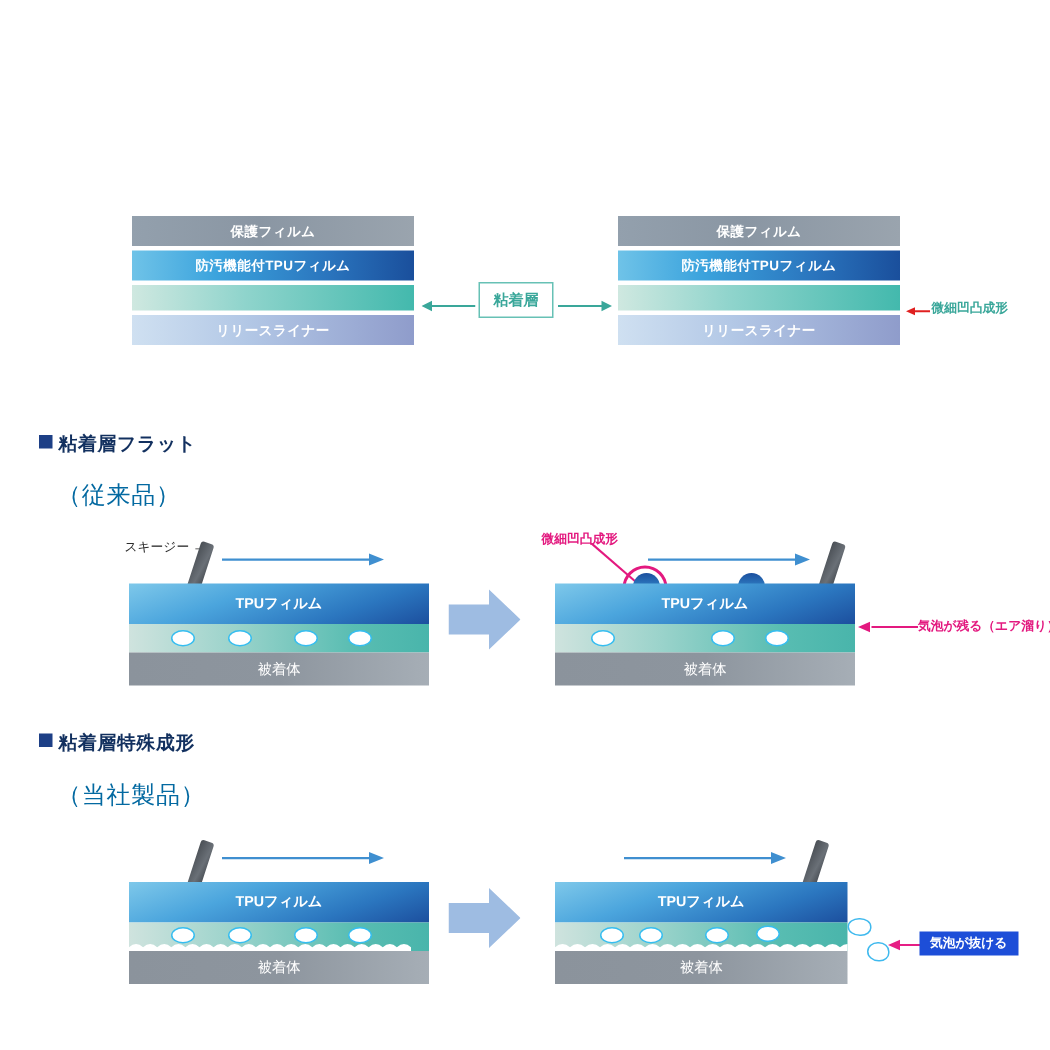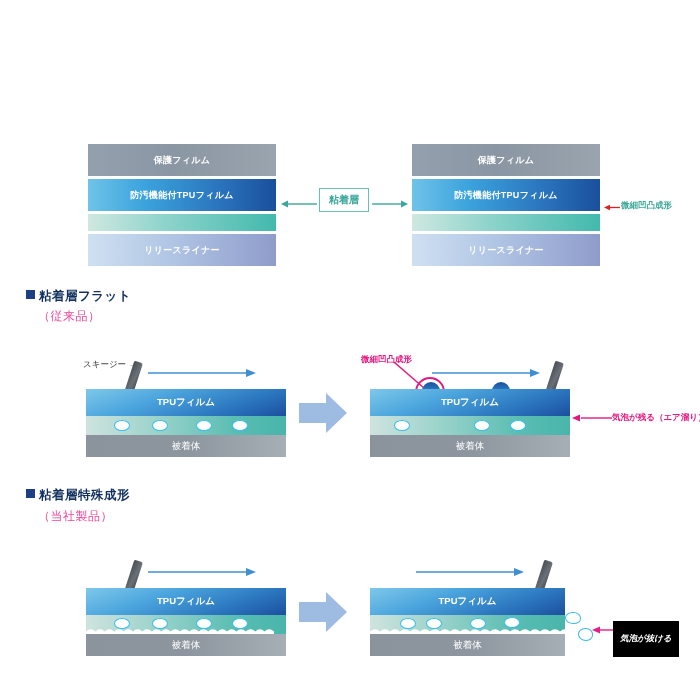--- a/index.html
+++ b/index.html
@@ -39,21 +39,21 @@
     position: absolute; left: 128px; top: -1px; width: 24px; height: 26px;
     background: #1d3474;
     clip-path: polygon(10px 0, 24px 0, 14px 100%, 0 100%);
   }
 
   
   .stack { position: absolute; width: 188px; }
   .stack.left  { left: 88px;  top: 144px; }
   .stack.right { left: 412px; top: 144px; }
   .layer {
-    position: relative; width: 188px; height: 32px;
+    position: relative; width: 188px; height: 20px;
     display: flex; align-items: center; justify-content: center;
     color: #ffffff; font-size: 9px; font-weight: bold;
     letter-spacing: .3px; margin-bottom: 3px;
   }
   .layer.protect {
     background: linear-gradient(90deg, #93a0ad 0%, #8a96a3 45%, #9aa4ae 100%);
   }
   .layer.tpu {
     background: linear-gradient(90deg, #6fc3e8 0%, #3ba3dd 30%, #2a74bd 70%, #1a4f9c 100%);
   }
@@ -87,22 +87,22 @@
     color: #3aa79a; font-size: 8.5px; font-weight: bold; white-space: nowrap;
   }
   .micro-arrow { position: absolute; left: 604px; top: 203px; width: 16px; height: 9px; }
 
   
   .sec-head {
     position: absolute; font-size: 12.5px; font-weight: bold;
     color: #12305f; letter-spacing: .5px; white-space: nowrap;
   }
   .sec-sub {
-    position: absolute; font-size: 12px; color: #ec4899;
-    letter-spacing: .5px; white-space: nowrap;
+    position: absolute; font-size: 16px; color: #0369a1;
+    letter-spacing: .5px; white-space: nowrap; margin-top: 12px;
   }
   .sec-bullet {
     display: inline-block; width: 9px; height: 9px;
     background: #1d3f86; margin-right: 4px; vertical-align: 1px;
   }
 
   
   .blk { position: absolute; width: 200px; }
   .blk .film {
     position: relative; width: 200px; height: 27px;
@@ -146,23 +146,23 @@
   .lbl-pink {
     position: absolute; font-size: 8.5px; color: #e3197f;
     font-weight: bold; white-space: nowrap;
   }
   .pink-circle {
     position: absolute; width: 30px; height: 30px;
     border: 2px solid #e3197f; border-radius: 50%;
   }
   .pink-line { position: absolute; }
   .pink-box {
-    position: absolute; background: #000000; color: #ffffff;
+    position: absolute; background: #1d4ed8; color: #ffffff;
     font-size: 8.5px; font-weight: bold;
-    padding: 12px 7px; white-space: nowrap; font-style: italic;
+    padding: 2px 7px; white-space: nowrap;
   }
   .escape-bub {
     position: absolute; border: 1.4px solid #3fb9ee;
     background: #ffffff; border-radius: 50% 50% 46% 54%;
   }
 </style>
 </head>
 <body>
 
 <div id="page">

